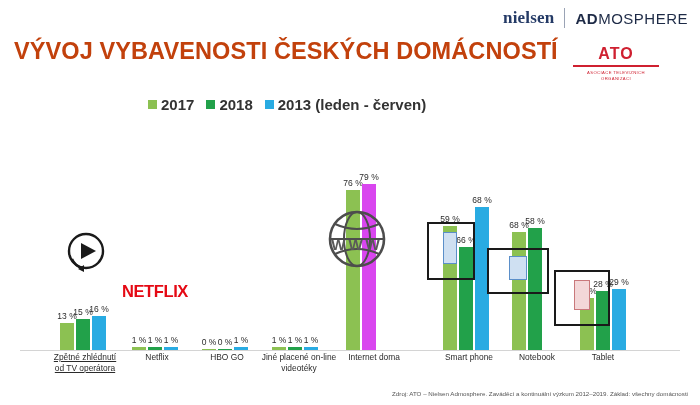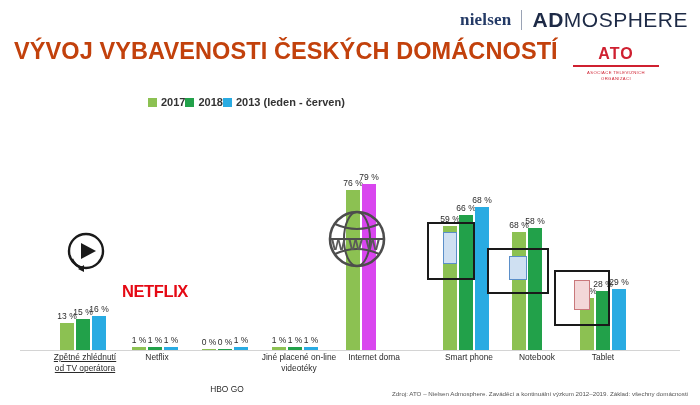--- a/index.html
+++ b/index.html
@@ -32,21 +32,21 @@
     letter-spacing: .2px;
   }
   #brand-divider {
     width: 1px;
     height: 20px;
     background: #9aa3b5;
   }
   #admosphere-logo {
     display: flex;
     align-items: center;
-    font-size: 21px;
+    font-size: 15px;
     color: #1d2a46;
     letter-spacing: .5px;
   }
   #admosphere-logo .ad-mark {
     font-weight: bold;
   }
   #admosphere-logo .ad-rest {
     font-weight: normal;
   }
 
@@ -89,21 +89,22 @@
     white-space: nowrap;
   }
 
   
   #legend {
     position: absolute;
     left: 148px;
     top: 96px;
     display: flex;
     align-items: center;
-    font-size: 11px;
+    gap: 12px;
+    font-size: 15px;
     color: #333;
   }
   #legend .legend-item {
     display: flex;
     align-items: center;
     gap: 4px;
   }
   #legend .swatch {
     width: 9px;
     height: 9px;
@@ -378,21 +379,21 @@
         <div class="bar" style="height: 165.9px; background: #d946ef;">
           <span class="vlabel">79 %</span>
         </div>
       </div>
     </div>
     <div class="group" style="left: 423px;">
       <div class="bars">
         <div class="bar" style="height: 123.9px; background: rgb(140, 193, 82);">
           <span class="vlabel">59 %</span>
         </div>
-        <div class="bar" style="height: 135px; background: rgb(34, 161, 74);">
+        <div class="bar" style="height: 103px; background: rgb(34, 161, 74);">
           <span class="vlabel">66 %</span>
         </div>
         <div class="bar" style="height: 142.8px; background: rgb(41, 171, 226); text-align: center;">
           <span class="vlabel">68 %</span>
         </div>
       </div>
     </div>
     <div class="group" style="left: 492px;">
       <div class="bars">
         <div class="bar" style="height: 117.6px; background: rgb(140, 193, 82);">
@@ -414,21 +415,21 @@
         <div class="bar" style="height: 60.9px; background: rgb(41, 171, 226);">
           <span class="vlabel">29 %</span>
         </div>
       </div>
     </div>
   </div>
 <div id="axis"></div>
 <div id="cats">
     <div class="cat" style="left: 28px; width: 74px; text-decoration: underline;">Zpětné zhlédnutí od TV operátora</div>
     <div class="cat" style="left: 106px; width: 62px;">Netflix</div>
-    <div class="cat" style="left: 176px; width: 62px; margin-top: 32px;">HBO GO</div>
+    <div class="cat" style="left: 176px; width: 62px;">HBO GO</div>
     <div class="cat" style="left: 240px; width: 78px;">Jiné placené on-line videotéky</div>
     <div class="cat" style="left: 318px; width: 72px;">Internet doma</div>
     <div class="cat" style="left: 414px; width: 70px;">Smart phone</div>
     <div class="cat" style="left: 484px; width: 66px;">Notebook</div>
     <div class="cat" style="left: 552px; width: 62px;">Tablet</div>
   </div>
 
 <div class="picto" id="icon-catchup">
   <svg width="48" height="48" viewBox="0 0 48 48">
     <circle cx="24" cy="23" r="17" fill="none" stroke="#1a1a1a" stroke-width="2.4"></circle>

